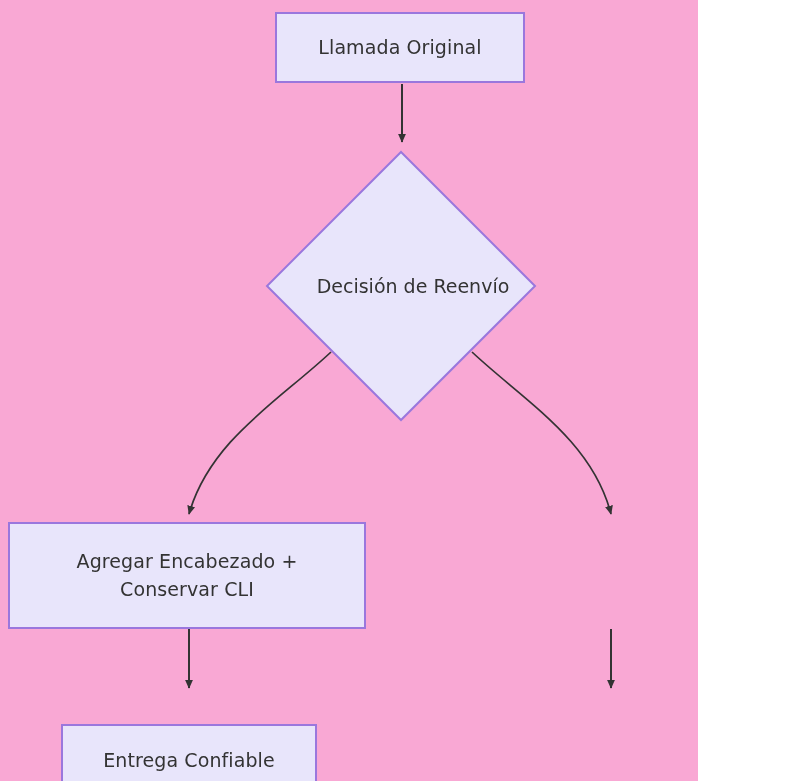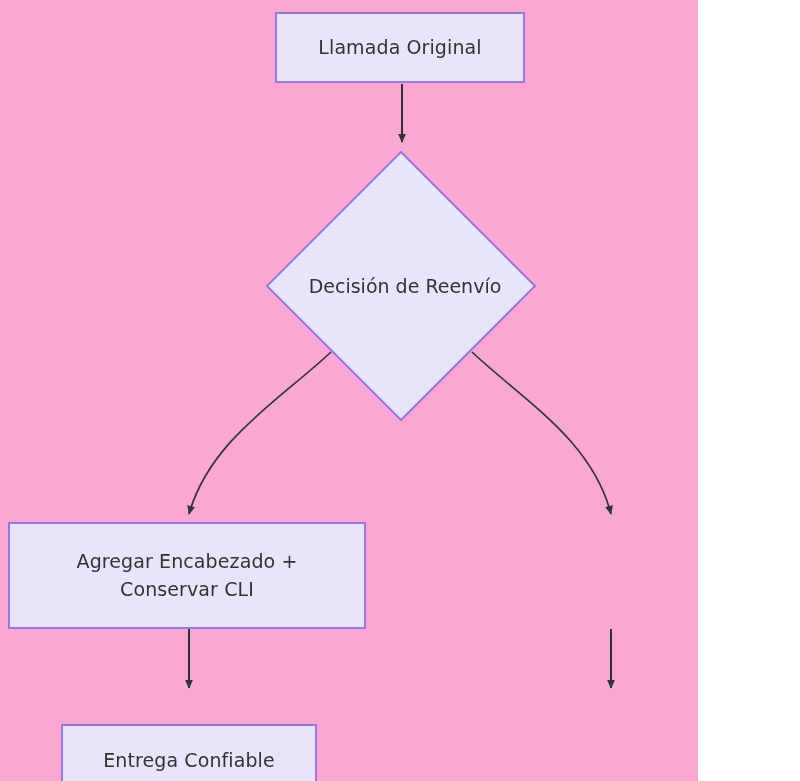--- a/index.html
+++ b/index.html
@@ -46,21 +46,21 @@
   .diamond-wrap {
     position: absolute;
   }
   .diamond-shape {
     position: absolute;
     left: 0;
     top: 0;
   }
   .diamond-text {
     position: absolute;
-    left: 4px;
+    left: 12px;
     top: 0;
     width: 100%;
     height: 100%;
     display: flex;
     align-items: center;
     justify-content: center;
     color: #333333;
     font-size: 19px;
     text-align: center;
   }

